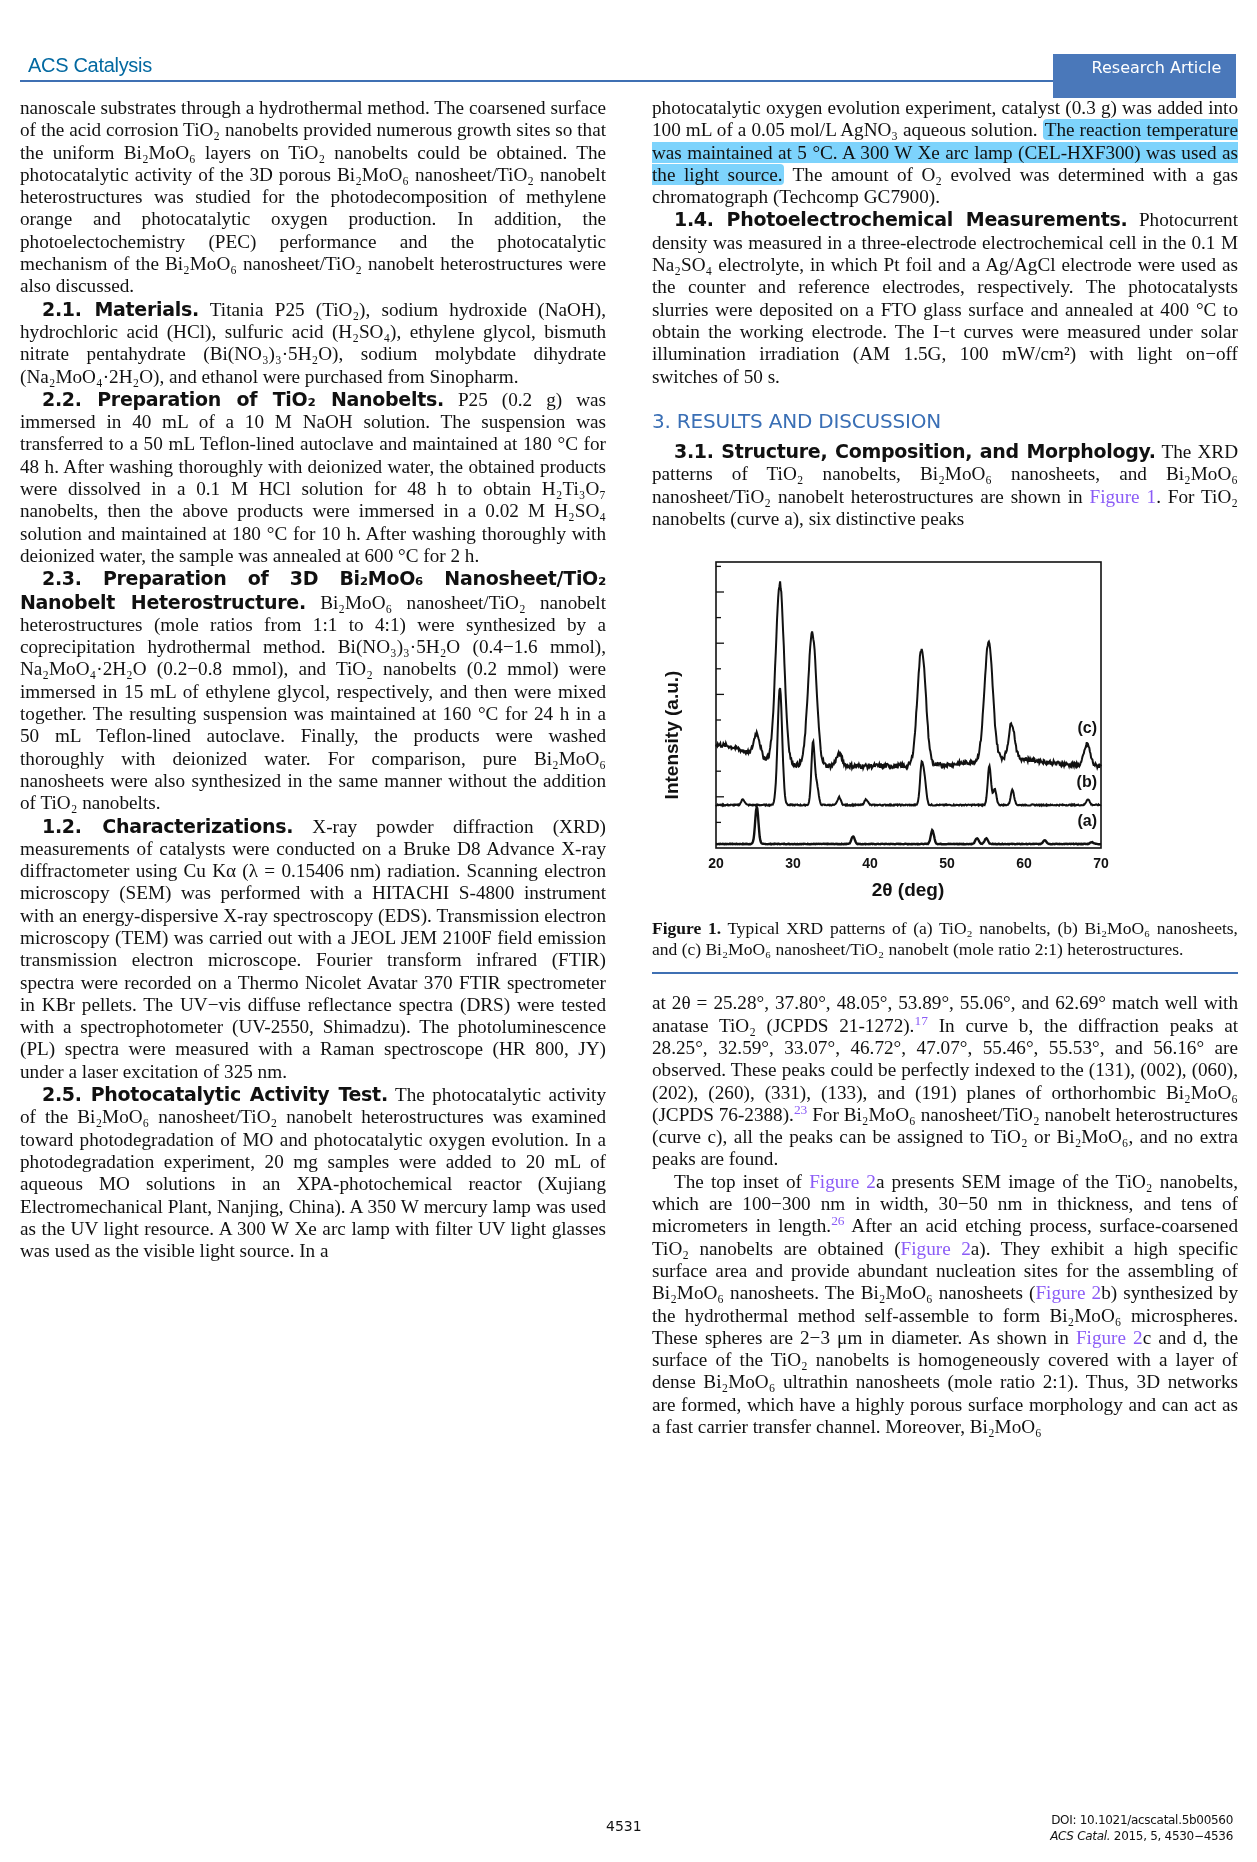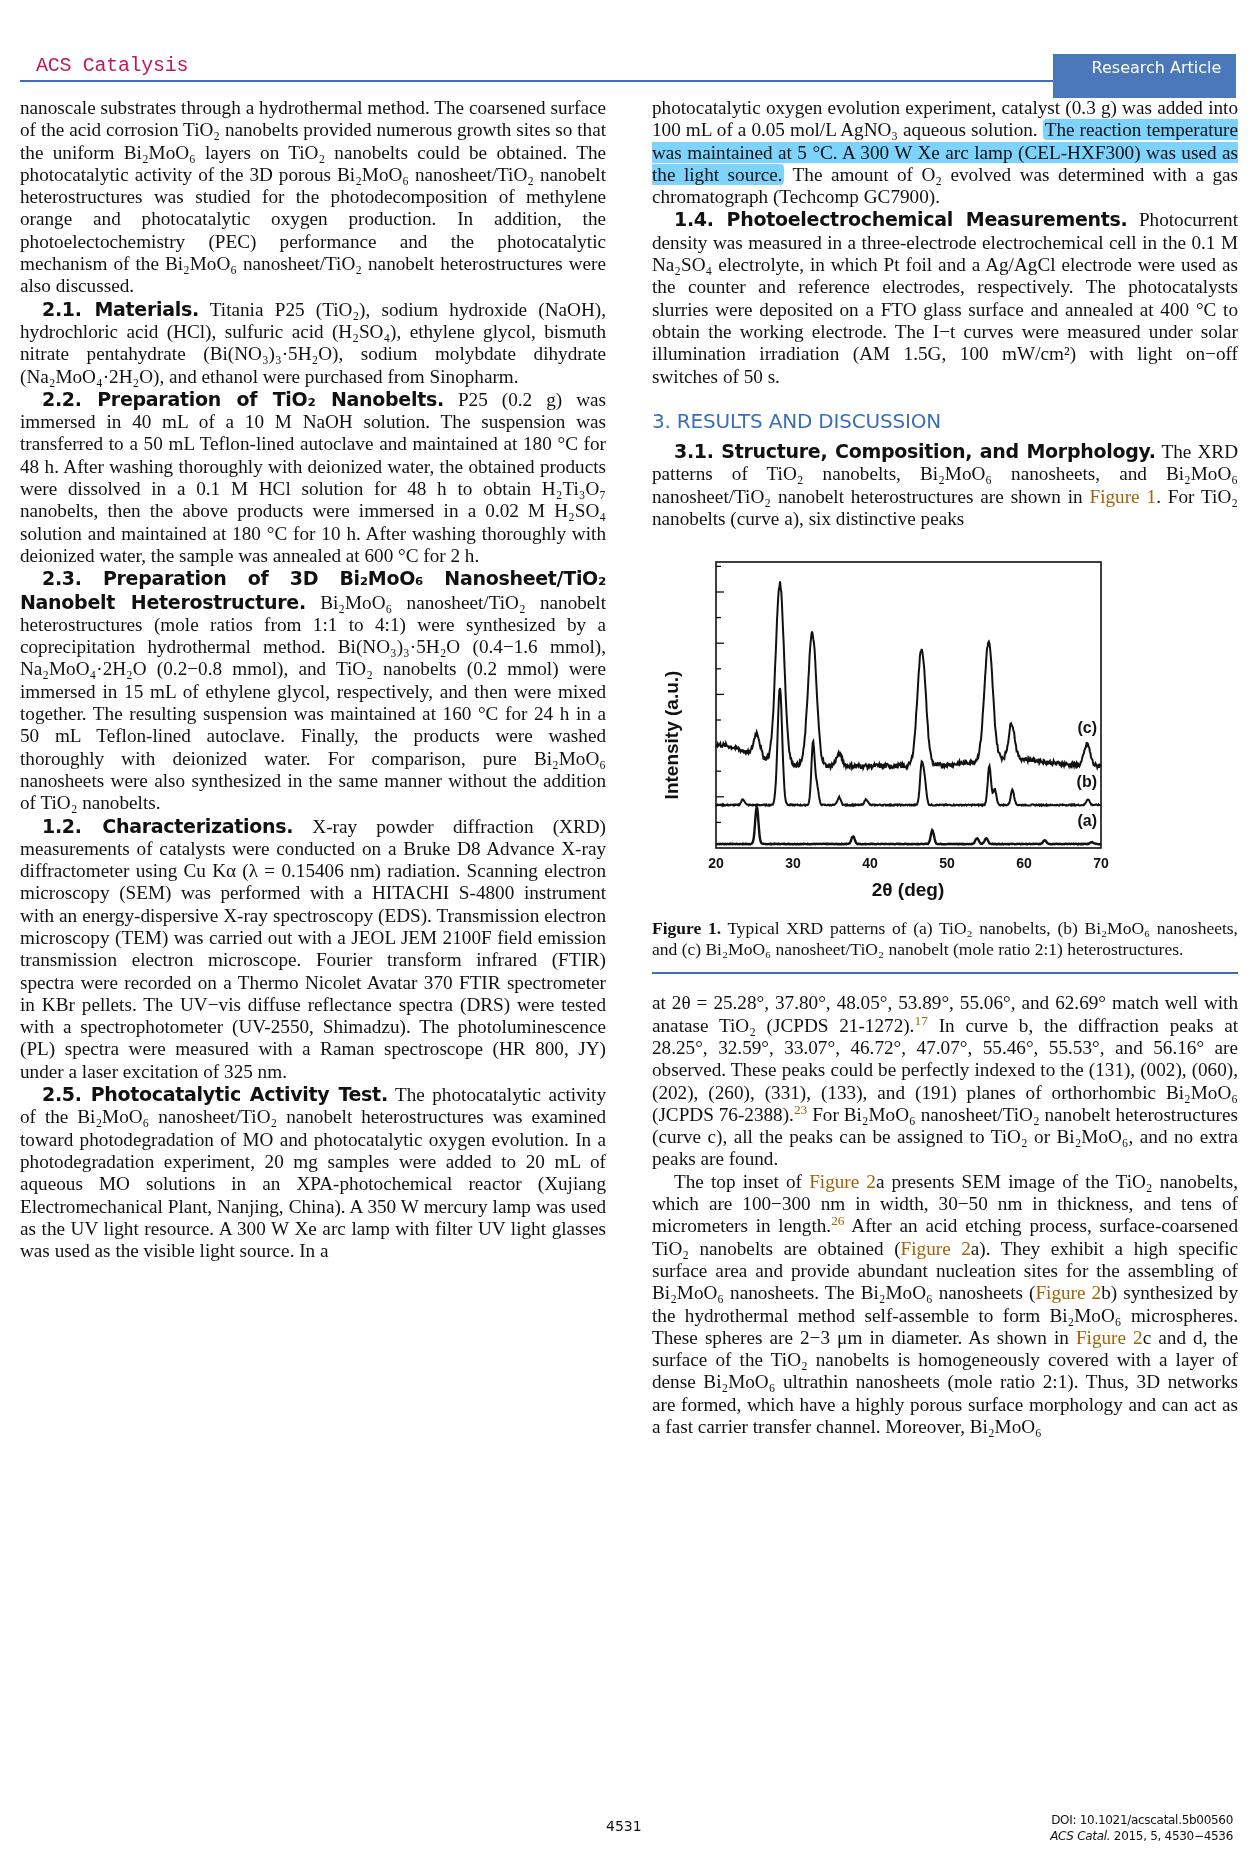--- a/index.html
+++ b/index.html
@@ -1,34 +1,34 @@
 <!DOCTYPE html>
 <html><head>
 <meta charset="utf-8">
 <style>
   html, body { margin: 0; padding: 0; background: #ffffff; }
   body { width: 1257px; height: 1862px; position: relative; overflow: hidden;
          font-family: "Liberation Serif", "DejaVu Serif", serif; color: #111; }
   .header { position: absolute; left: 20px; top: 52px; width: 1216px; height: 30px; }
-  .journal { position: absolute; left: 16px; top: 2px; font-family: Liberation Mono, monospace;
-             font-size: 20px; color: #be185d; letter-spacing: -0.3px; }
+  .journal { position: absolute; left: 8px; top: 2px; font-family: Liberation Sans, sans-serif;
+             font-size: 20px; color: #0369a1; letter-spacing: -0.3px; }
   .rule { position: absolute; left: 0; top: 28px; width: 1068px; height: 2px; background: #3f70b3; }
   .badge { position: absolute; right: 0; top: 2px; width: 159px; height: 44px; background: #4a78ba;
            color: #fff; font-family: "DejaVu Sans", "Liberation Sans", sans-serif; font-size: 16px;
            line-height: 28px; text-align: center; padding-left: 24px; }
   .col { position: absolute; top: 97px; width: 586px; font-size: 19.2px; line-height: 22.3px; text-align: justify; }
   .col.left { left: 20px; }
   .col.right { left: 652px; }
   .col p { margin: 0; }
   .indent { text-indent: 22px; }
   .sec-h { font-family: "DejaVu Sans", "Liberation Sans", sans-serif; color: #3a6fb5; font-size: 20px;
            margin: 22px 0 8px 0; letter-spacing: -0.2px; text-align: left; }
   .sub-h { font-family: "DejaVu Sans", "Liberation Sans", sans-serif; font-weight: bold; font-size: 19px; letter-spacing: -0.3px; }
   .hl { background: #7dd3fc; border-radius: 4px; padding: 0 2px; }
-  .link { color: #a16207; }
+  .link { color: #8b5cf6; }
   sub, sup { font-size: 70%; line-height: 0; }
   .figure { position: relative; width: 586px; height: 370px; margin: 18px 0 0 0; }
   .caption { font-size: 17.5px; line-height: 21px; margin-top: 10px; }
   .caption b { font-weight: bold; }
   .caprule { height: 2px; background: #3f70b3; margin: 12px 0 18px 0; }
   .footer-page { position: absolute; left: 606px; top: 1818px; font-family: "DejaVu Sans", "Liberation Sans", sans-serif; font-size: 14px; }
   .footer-doi { position: absolute; right: 24px; top: 1812px; text-align: right; font-family: "DejaVu Sans", "Liberation Sans", sans-serif; font-size: 12px; line-height: 16px; letter-spacing: -0.3px; }
   .footer-doi i { }
   .chart-svg text { font-family: "Liberation Sans", "DejaVu Sans", sans-serif; font-weight: bold; }
 </style>

